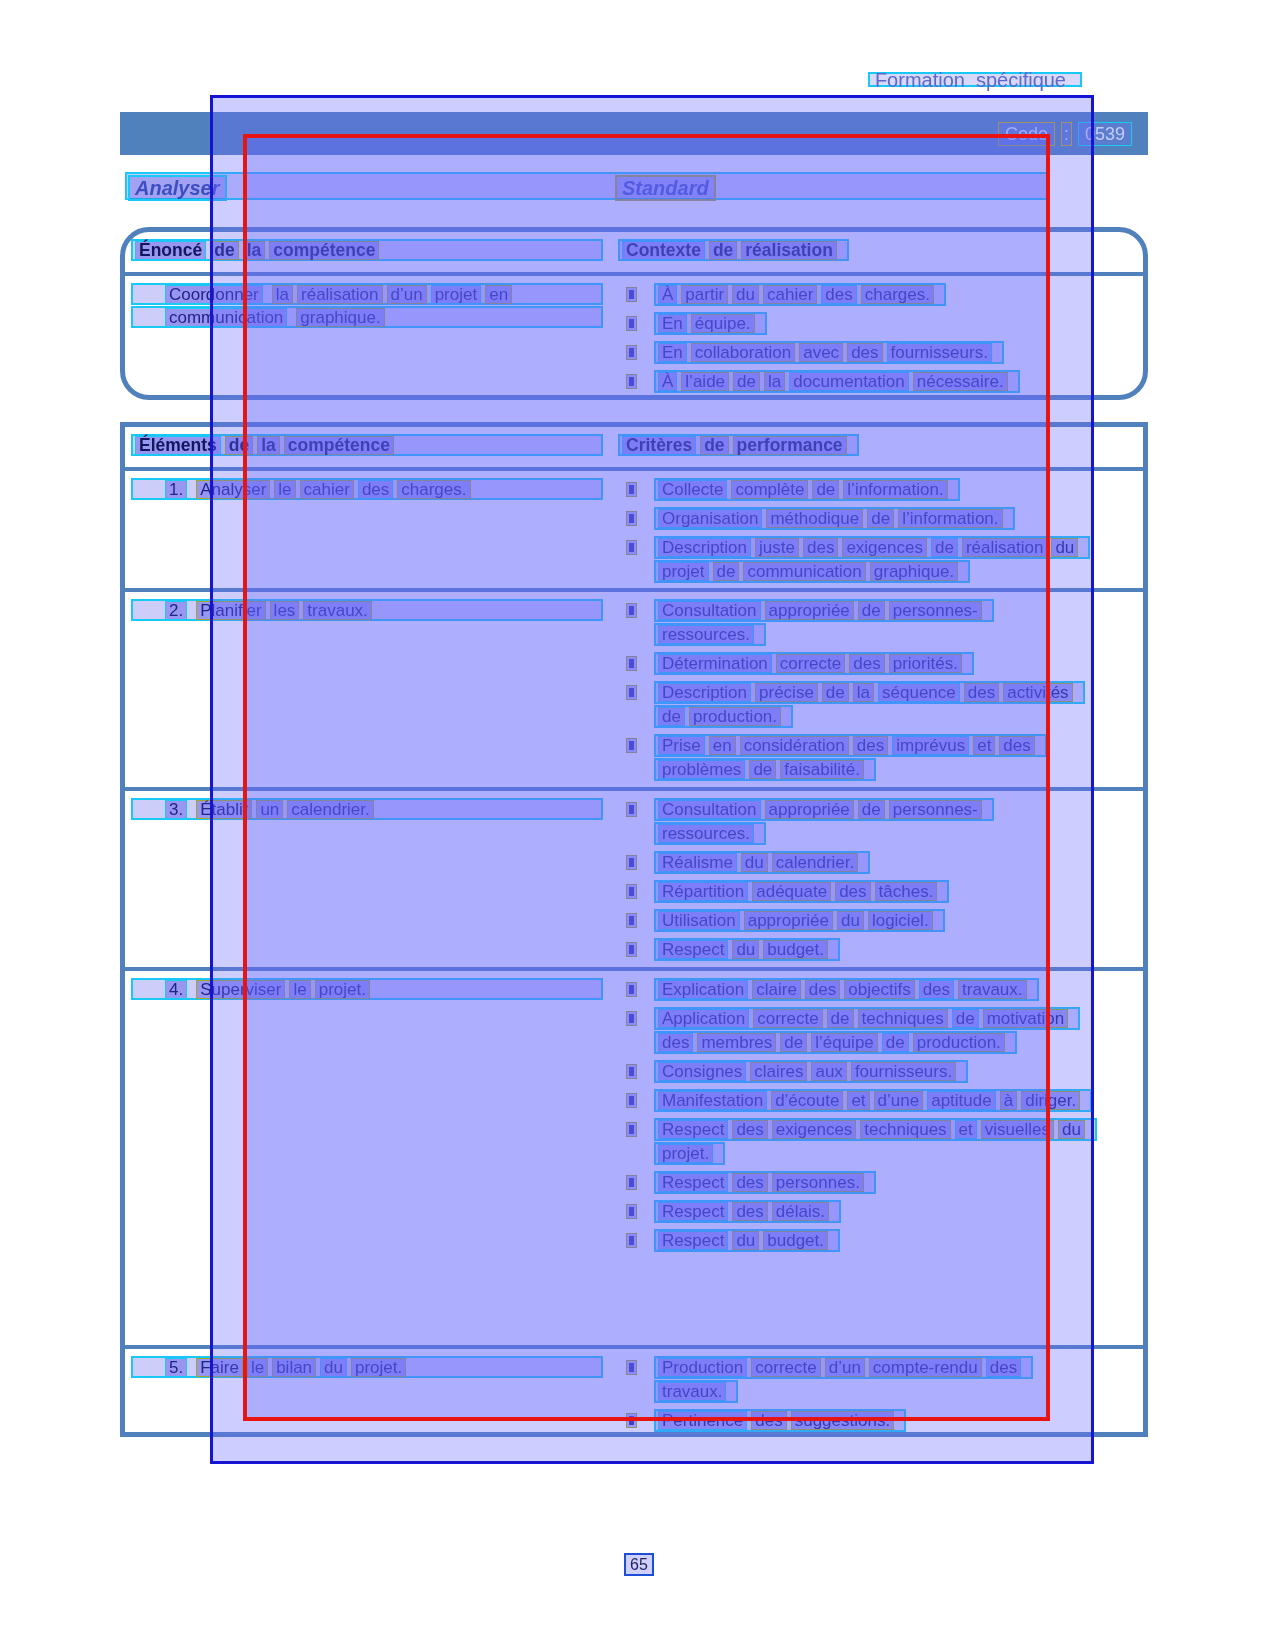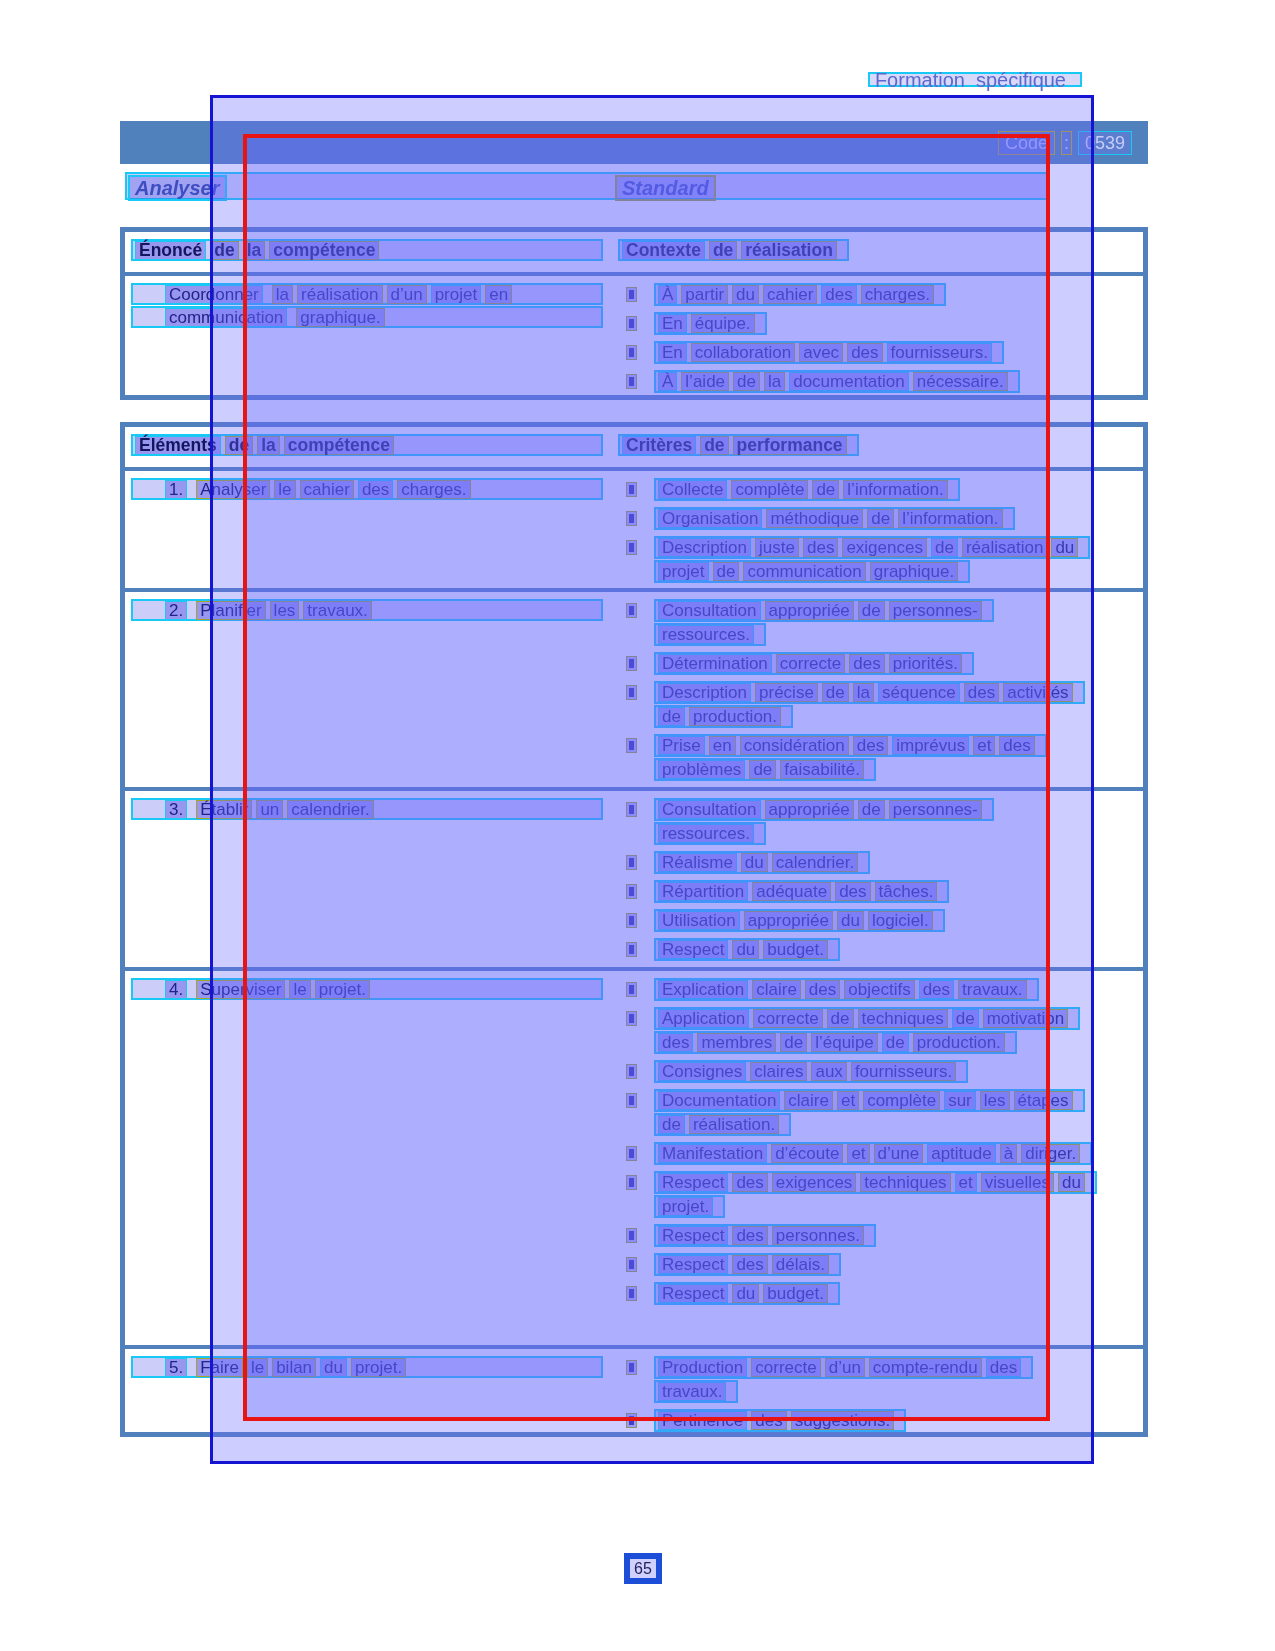--- a/index.html
+++ b/index.html
@@ -14,58 +14,58 @@
   .w{display:inline-block;box-sizing:border-box;background:rgba(64,64,225,0.38);
      border:1px solid #a6a428;padding:0 3px;margin-right:4px;
      font-size:17px;line-height:17px;}
   .w:nth-child(4n+1){border-color:#19c9f5;}
 
   
   .runhead{position:absolute;top:72px;right:193px;height:15px;background:rgba(100,100,240,0.25);}
   .runhead .w{background:transparent;border:none;color:#5b68cc;font-size:20px;line-height:20px;margin-right:5px;}
 
   
-  .codebar{position:absolute;left:120px;top:121px;width:1028px;height:43px;background:#5181bc;}
+  .codebar{position:absolute;left:120px;top:112px;width:1028px;height:43px;background:#5181bc;}
   .code-band{position:absolute;right:10px;top:8px;height:27px;background:none;border:none;}
   .code-band .w{background:rgba(120,120,255,0.25);color:#c7cbfa;font-size:18px;line-height:20px;
                 border-color:#b8a820;padding:1px 6px;margin-right:6px;}
   .code-band .w.sep{padding:1px 2px;}
   .code-band .w:last-child{border-color:#19c9f5;margin-right:0;}
 
   
   .title-band{position:absolute;left:125px;top:172px;width:925px;height:28px;box-sizing:border-box;
               background:rgba(88,88,235,0.30);border:2px solid #19c9f5;}
   .title-band .tw{position:absolute;top:1px;display:inline-block;box-sizing:border-box;
                   font-size:20px;line-height:20px;font-weight:bold;font-style:italic;color:#3c4ec2;
                   background:rgba(64,64,225,0.30);padding:1px 5px;}
   .title-band .obj{left:1px;border:2px solid #19c9f5;}
   .title-band .std{left:488px;border:2px solid #a6a428;}
 
   
   .tbl{position:absolute;left:120px;width:1028px;box-sizing:border-box;border:5px solid #5181bc;}
-  .t1{top:227px;height:173px;}
+  .t1{top:227px;height:173px;border-radius:29px;}
   .t2{top:422px;height:1015px;}
   .thead,.trow{display:grid;grid-template-columns:487px 1fr;box-sizing:border-box;}
   .thead{height:44px;border-bottom:4px solid #5181bc;}
   .trow{border-bottom:4px solid #5181bc;}
   .trow:last-child{border-bottom:none;}
   .cell{box-sizing:border-box;padding:7px 0 0 6px;overflow:visible;}
   .thead .w{font-weight:bold;font-size:17.5px;color:#15155f;}
   .lines .band.full{margin-bottom:1px;padding-left:32px;}
   .lines .band.full .w:first-child{margin-right:9px;}
 
   
   .item{position:relative;padding-left:36px;margin-bottom:6px;}
   .item .band{display:table;margin-bottom:1px;}
   .bullet{position:absolute;left:8px;top:4px;width:11px;height:15px;box-sizing:border-box;
           border:1px solid #a6a428;background:rgba(64,64,225,0.38);}
   .bullet::after{content:"";position:absolute;left:2px;top:2px;width:5px;height:9px;background:#2c2cae;}
 
   
-  .pageno{position:absolute;left:624px;top:1553px;border:6px solid #1d4ed8;
+  .pageno{position:absolute;left:624px;top:1553px;border:2px solid #1d4ed8;
           background:rgba(120,120,255,0.35);padding:1px 4px;font-size:16px;line-height:17px;color:#23235e;}
 
   
   .ovA{position:absolute;left:210px;top:95px;width:884px;height:1369px;box-sizing:border-box;
        background:rgba(102,102,255,0.33);border:3px solid #1414d2;z-index:60;pointer-events:none;}
   .ovB{position:absolute;left:243px;top:134px;width:807px;height:1287px;box-sizing:border-box;
        background:rgba(102,102,255,0.30);border:4px solid #e81414;z-index:61;pointer-events:none;}
 </style>
 </head>
 <body>
@@ -400,36 +400,20 @@
             <span class="band">
               <span class="w">Consignes</span>
               <span class="w">claires</span>
               <span class="w">aux</span>
               <span class="w">fournisseurs.</span>
             </span>
           </div>
           <div class="item">
             <span class="bullet"></span>
             <span class="band">
-              <span class="w">Documentation</span>
-              <span class="w">claire</span>
-              <span class="w">et</span>
-              <span class="w">complète</span>
-              <span class="w">sur</span>
-              <span class="w">les</span>
-              <span class="w">étapes</span>
-            </span>
-            <span class="band">
-              <span class="w">de</span>
-              <span class="w">réalisation.</span>
-            </span>
-          </div>
-          <div class="item">
-            <span class="bullet"></span>
-            <span class="band">
               <span class="w">Manifestation</span>
               <span class="w">d’écoute</span>
               <span class="w">et</span>
               <span class="w">d’une</span>
               <span class="w">aptitude</span>
               <span class="w">à</span>
               <span class="w">diriger.</span>
             </span>
           </div>
           <div class="item">

